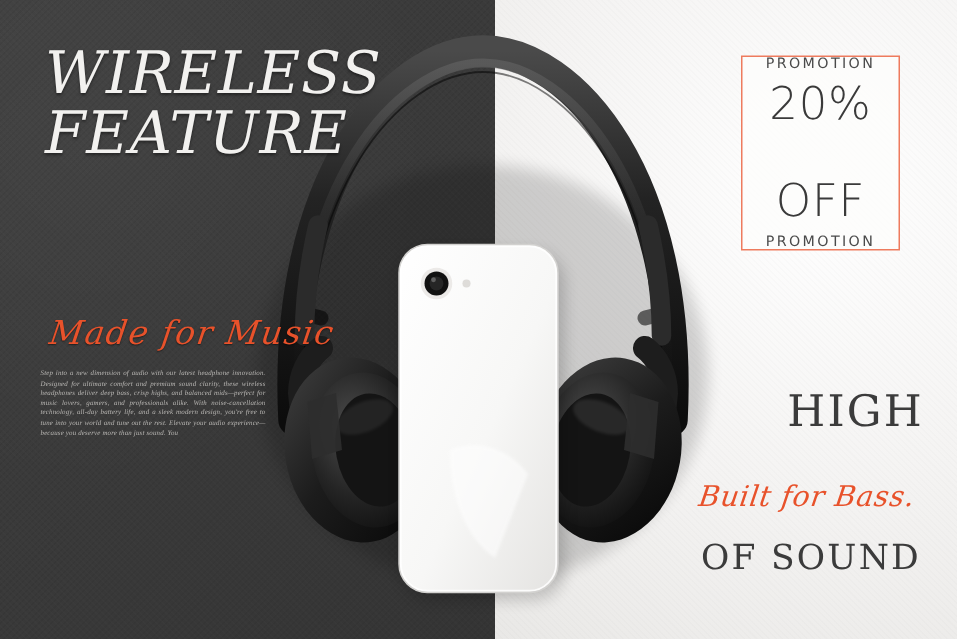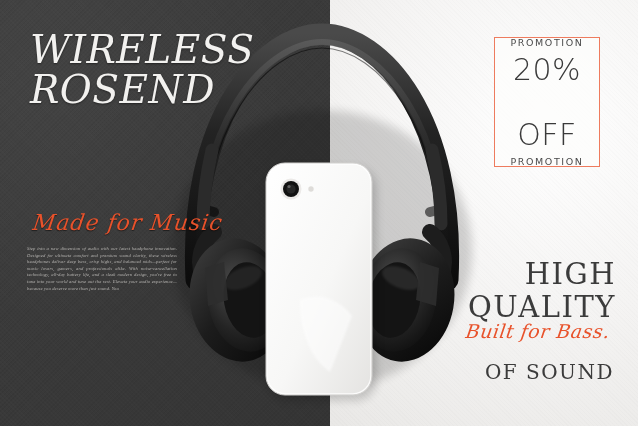--- a/index.html
+++ b/index.html
@@ -90,38 +90,38 @@
   
   .quality{
     position:absolute;right:22px;top:258px;
     text-align:right;
     color:#3b3b3b;
     font-family:"DejaVu Serif",serif;
     font-size:29px;line-height:33px;
     letter-spacing:1.5px;
     z-index:6;
   }
-  .quality div{white-space:nowrap;}
+  .quality div{white-space:nowrap;text-align:center;}
 
   .script-bass{
     position:absolute;right:28px;top:320px;
     color:#e8522b;
     font-family:"DejaVu Serif",serif;
     font-style:italic;
     font-size:19px;
     letter-spacing:.5px;
     transform:skewX(-8deg);
     z-index:6;
   }
 
   .ofsound{
     position:absolute;right:24px;top:356px;
     color:#3b3b3b;
     font-family:"DejaVu Serif",serif;
-    font-size:20px;line-height:33px;
+    font-size:23px;line-height:33px;
     letter-spacing:1.5px;
     white-space:nowrap;
     z-index:6;
   }
 
   
   .promo{
     position:absolute;left:494px;top:37px;
     width:104px;height:128px;
     border:1.5px solid #ee7b5e;
@@ -231,31 +231,30 @@
       <circle cx="289" cy="186.5" r="1.6" fill="#6f6f6f" opacity=".8"></circle>
 
       <circle cx="311" cy="189" r="2.7" fill="#dedcd9"></circle>
 
       <path d="M300 300 C 320 292, 340 300, 352 316 L 330 372 C 312 360, 300 334, 300 300 Z" fill="#ffffff" opacity=".55" filter="url(#tinyBlur)"></path>
     </g>
   </svg>
 
   <div class="headline">
     <div>WIRELESS</div>
-    <div>ROSEND</div>
+    <div>FEATURE</div>
   </div>
 
   <div class="script-music">Made for Music</div>
 
   <div class="body-copy">Step into a new dimension of audio with our latest headphone innovation. Designed for ultimate comfort and premium sound clarity, these wireless headphones deliver deep bass, crisp highs, and balanced mids—perfect for music lovers, gamers, and professionals alike. With noise-cancellation technology, all-day battery life, and a sleek modern design, you're free to tune into your world and tune out the rest. Elevate your audio experience—because you deserve more than just sound. You</div>
 
 
   <div class="quality">
     <div>HIGH</div>
-    <div>QUALITY</div>
   </div>
 
   <div class="script-bass">Built for Bass.</div>
 
   <div class="ofsound">OF SOUND</div>
 
   <div class="promo">
     <div class="small">PROMOTION</div>
     <div class="big pct">20%</div>
     <div class="big off">OFF</div>

